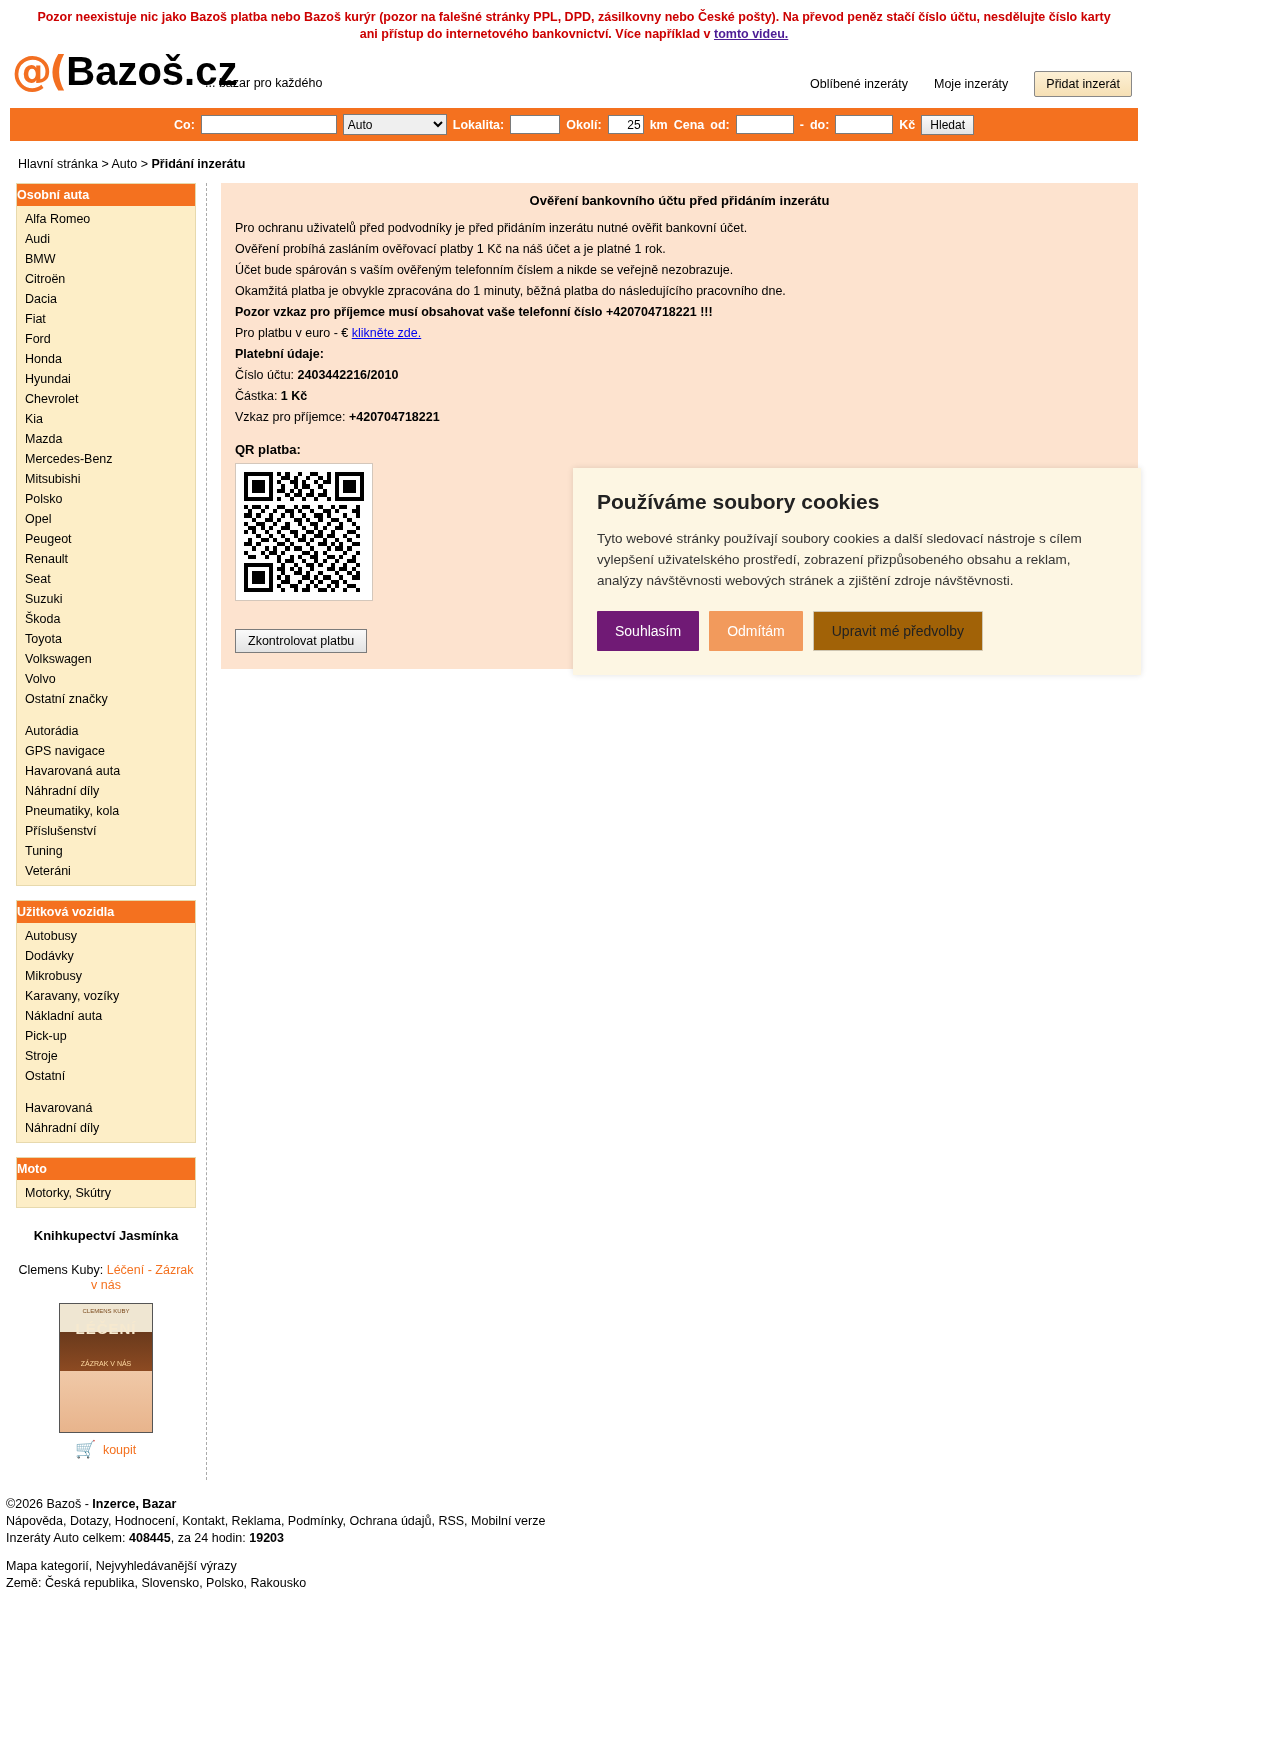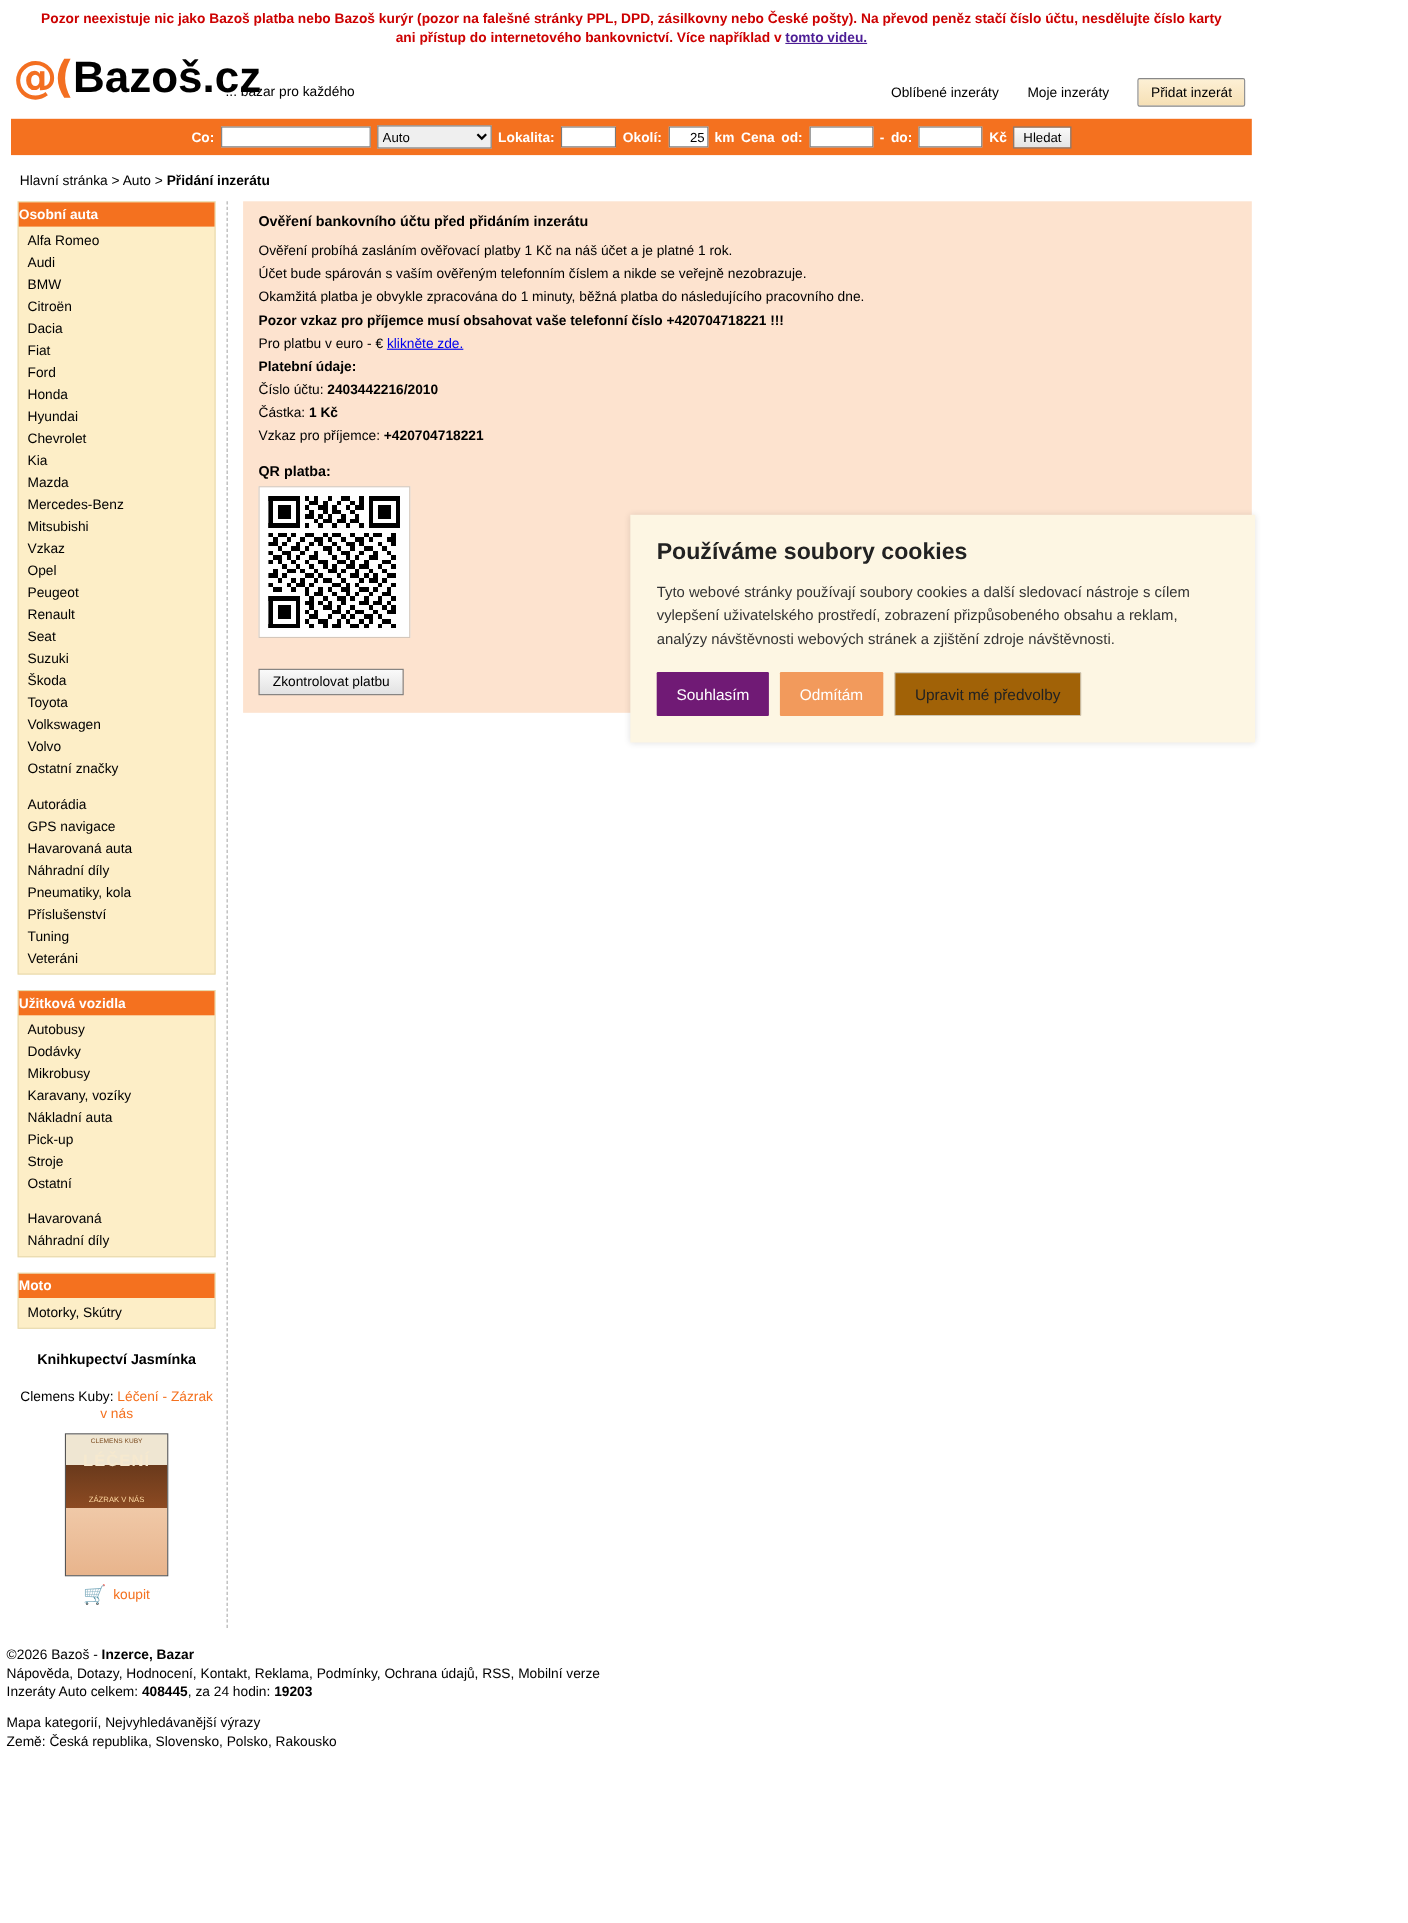--- a/index.html
+++ b/index.html
@@ -228,20 +228,21 @@
   }
   .verify-box {
     background: #fde3cf;
     padding: 10px 14px 16px 14px;
     min-height: 400px;
   }
   .verify-title {
     font-weight: bold;
     font-size: 13px;
     margin-bottom: 12px;
+    text-align: center;
   }
   .verify-box p {
     margin: 0 0 4px 0;
     font-size: 12.5px;
     line-height: 17px;
   }
   .strong { font-weight: bold; }
   .pay-head { font-weight: bold; margin-top: 10px; }
   .qr-head { font-weight: bold; margin-top: 16px; margin-bottom: 6px; }
   .qr-frame {
@@ -375,21 +376,21 @@
           <a href="#">Dacia</a>
           <a href="#">Fiat</a>
           <a href="#">Ford</a>
           <a href="#">Honda</a>
           <a href="#">Hyundai</a>
           <a href="#">Chevrolet</a>
           <a href="#">Kia</a>
           <a href="#">Mazda</a>
           <a href="#">Mercedes-Benz</a>
           <a href="#">Mitsubishi</a>
-          <a href="#">Vzkaz</a>
+          <a href="#">Polsko</a>
           <a href="#">Opel</a>
           <a href="#">Peugeot</a>
           <a href="#">Renault</a>
           <a href="#">Seat</a>
           <a href="#">Suzuki</a>
           <a href="#">Škoda</a>
           <a href="#">Toyota</a>
           <a href="#">Volkswagen</a>
           <a href="#">Volvo</a>
           <a href="#">Ostatní značky</a>
@@ -443,20 +444,21 @@
         <div class="buy-row">
           <span class="cart-icon">🛒</span>
           <a href="#" class="buy-link">koupit</a>
         </div>
       </div>
     </div>
 
     <div class="main">
       <div class="verify-box">
         <div class="verify-title">Ověření bankovního účtu před přidáním inzerátu</div>
+        <p>Pro ochranu uživatelů před podvodníky je před přidáním inzerátu nutné ověřit bankovní účet.</p>
         <p>Ověření probíhá zasláním ověřovací platby 1 Kč na náš účet a je platné 1 rok.</p>
         <p>Účet bude spárován s vaším ověřeným telefonním číslem a nikde se veřejně nezobrazuje.</p>
         <p>Okamžitá platba je obvykle zpracována do 1 minuty, běžná platba do následujícího pracovního dne.</p>
         <p class="strong">Pozor vzkaz pro příjemce musí obsahovat vaše telefonní číslo +420704718221 !!!</p>
         <p><span>Pro platbu v euro - € </span><a href="#">klikněte zde.</a></p>
 
         <p class="pay-head">Platební údaje:</p>
         <p><span>Číslo účtu: </span><b>2403442216/2010</b></p>
         <p><span>Částka: </span><b>1 Kč</b></p>
         <p><span>Vzkaz pro příjemce: </span><b>+420704718221</b></p>

